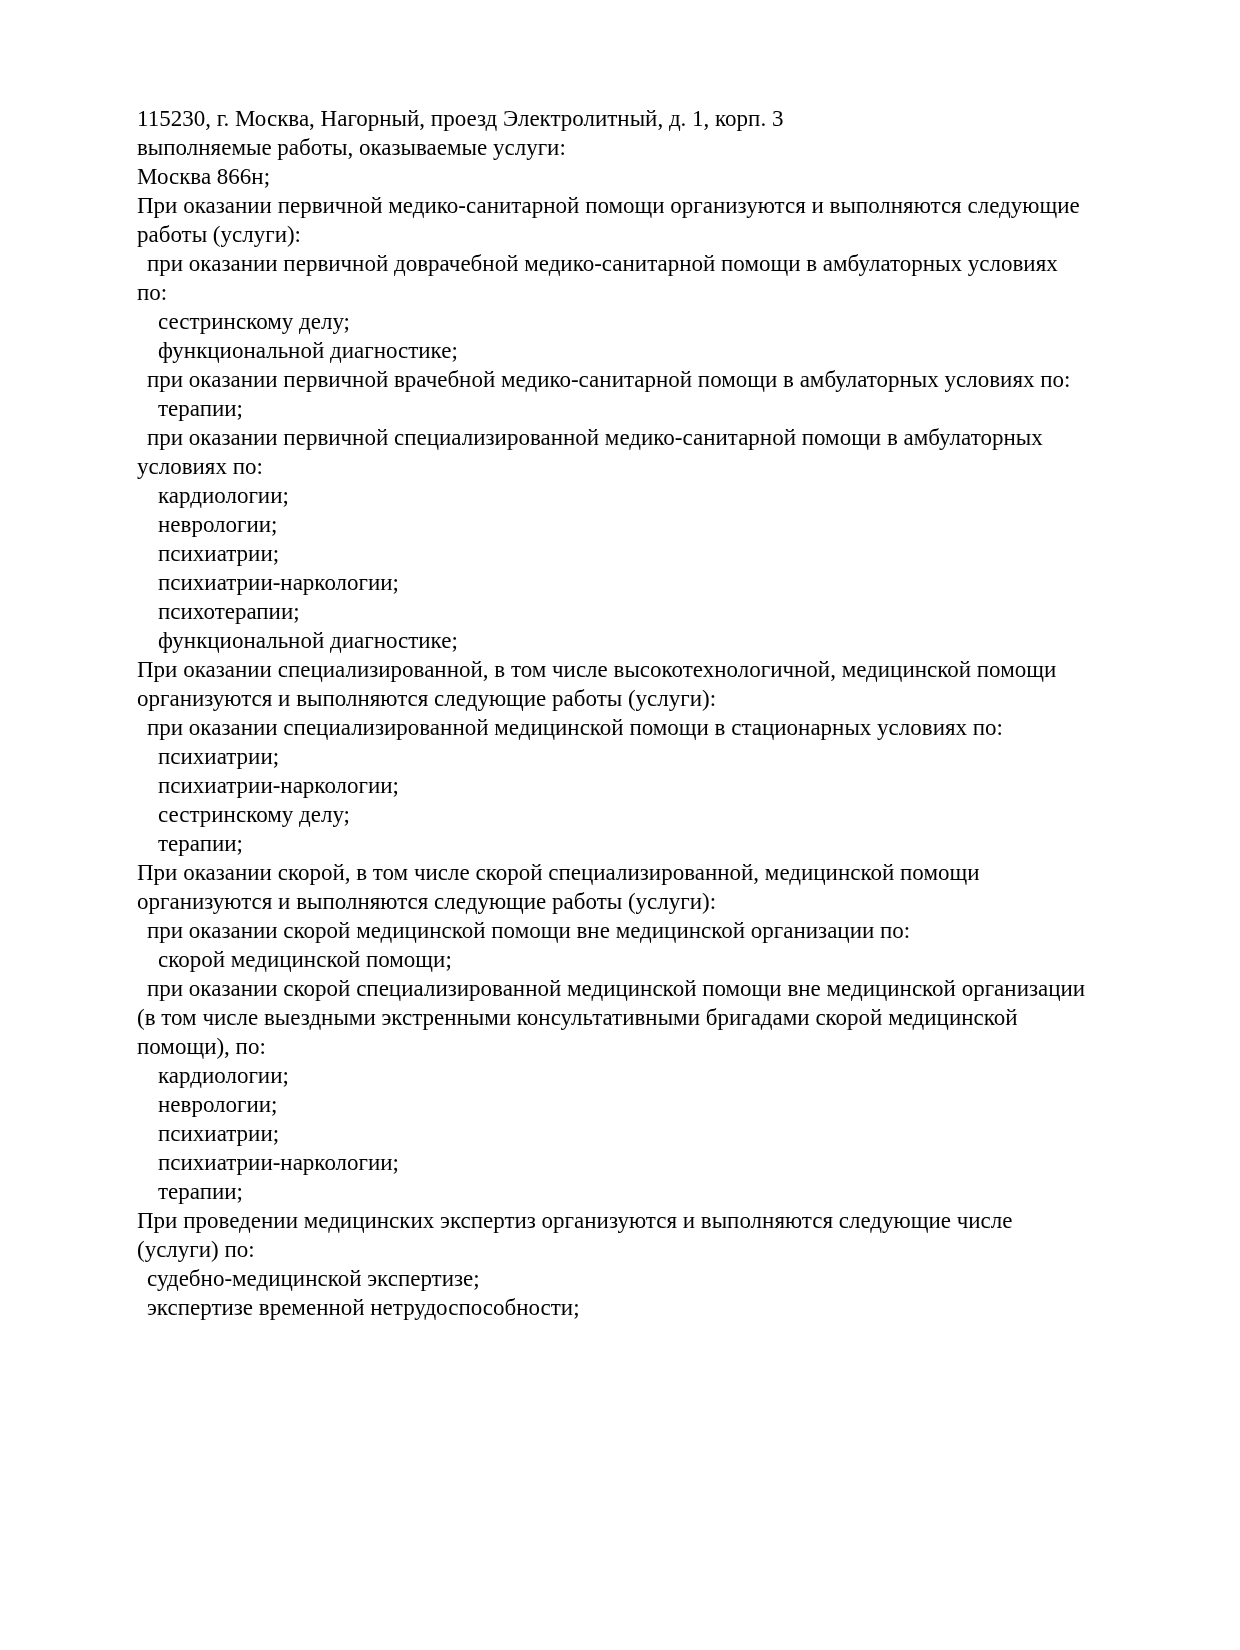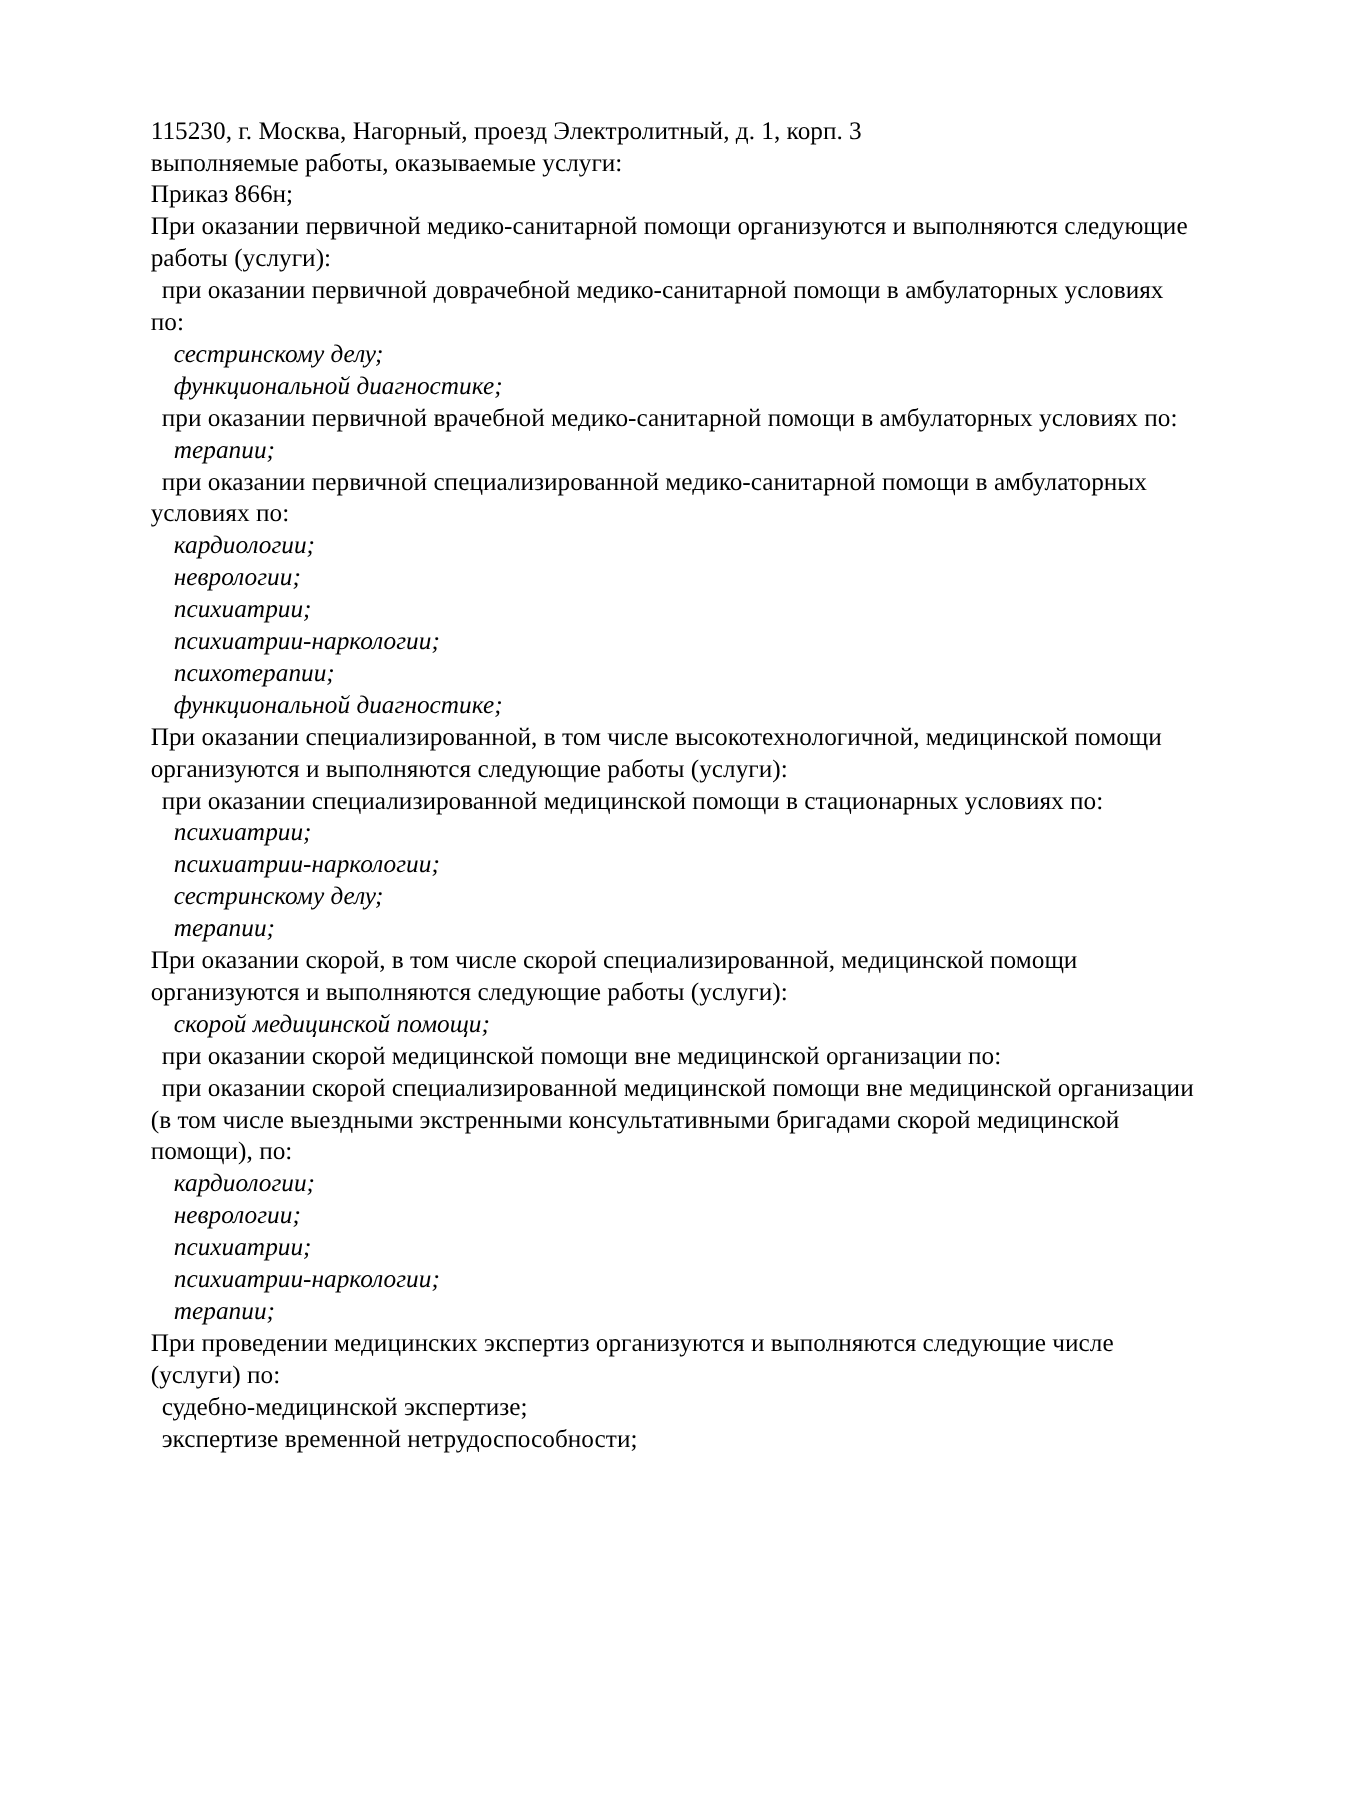--- a/index.html
+++ b/index.html
@@ -26,30 +26,30 @@
     width: 1060px;
     color: #000000;
     font-size: 23px;
     line-height: 29px;
   }
   .line {
     white-space: pre;
   }
   .indent-0 { padding-left: 0; }
   .indent-1 { padding-left: 10px; }
-  .indent-2 { padding-left: 21px; font-style: italic; }
+  .indent-2 { padding-left: 21px; }
 </style>
 </head>
 <body style="background: rgb(255, 255, 255);">
 
 <div class="page">
   <div class="textblock" id="lines-container" style="color: rgb(0, 0, 0);">
       <div class="line indent-0">115230, г. Москва, Нагорный, проезд Электролитный, д. 1, корп. 3</div>
       <div class="line indent-0">выполняемые работы, оказываемые услуги:</div>
-      <div class="line indent-0">Приказ 866н;</div>
+      <div class="line indent-0">Москва 866н;</div>
       <div class="line indent-0">При оказании первичной медико-санитарной помощи организуются и выполняются следующие</div>
       <div class="line indent-0">работы (услуги):</div>
       <div class="line indent-1">при оказании первичной доврачебной медико-санитарной помощи в амбулаторных условиях</div>
       <div class="line indent-0">по:</div>
       <div class="line indent-2">сестринскому делу;</div>
       <div class="line indent-2">функциональной диагностике;</div>
       <div class="line indent-1">при оказании первичной врачебной медико-санитарной помощи в амбулаторных условиях по:</div>
       <div class="line indent-2">терапии;</div>
       <div class="line indent-1">при оказании первичной специализированной медико-санитарной помощи в амбулаторных</div>
       <div class="line indent-0">условиях по:</div>
@@ -61,22 +61,22 @@
       <div class="line indent-2">функциональной диагностике;</div>
       <div class="line indent-0">При оказании специализированной, в том числе высокотехнологичной, медицинской помощи</div>
       <div class="line indent-0">организуются и выполняются следующие работы (услуги):</div>
       <div class="line indent-1">при оказании специализированной медицинской помощи в стационарных условиях по:</div>
       <div class="line indent-2">психиатрии;</div>
       <div class="line indent-2">психиатрии-наркологии;</div>
       <div class="line indent-2">сестринскому делу;</div>
       <div class="line indent-2">терапии;</div>
       <div class="line indent-0">При оказании скорой, в том числе скорой специализированной, медицинской помощи</div>
       <div class="line indent-0">организуются и выполняются следующие работы (услуги):</div>
+      <div class="line indent-1">при оказании скорой медицинской помощи вне медицинской организации по:</div>
       <div class="line indent-2">скорой медицинской помощи;</div>
-      <div class="line indent-1">при оказании скорой медицинской помощи вне медицинской организации по:</div>
       <div class="line indent-1">при оказании скорой специализированной медицинской помощи вне медицинской организации</div>
       <div class="line indent-0">(в том числе выездными экстренными консультативными бригадами скорой медицинской</div>
       <div class="line indent-0">помощи), по:</div>
       <div class="line indent-2">кардиологии;</div>
       <div class="line indent-2">неврологии;</div>
       <div class="line indent-2">психиатрии;</div>
       <div class="line indent-2">психиатрии-наркологии;</div>
       <div class="line indent-2">терапии;</div>
       <div class="line indent-0">При проведении медицинских экспертиз организуются и выполняются следующие числе</div>
       <div class="line indent-0">(услуги) по:</div>

